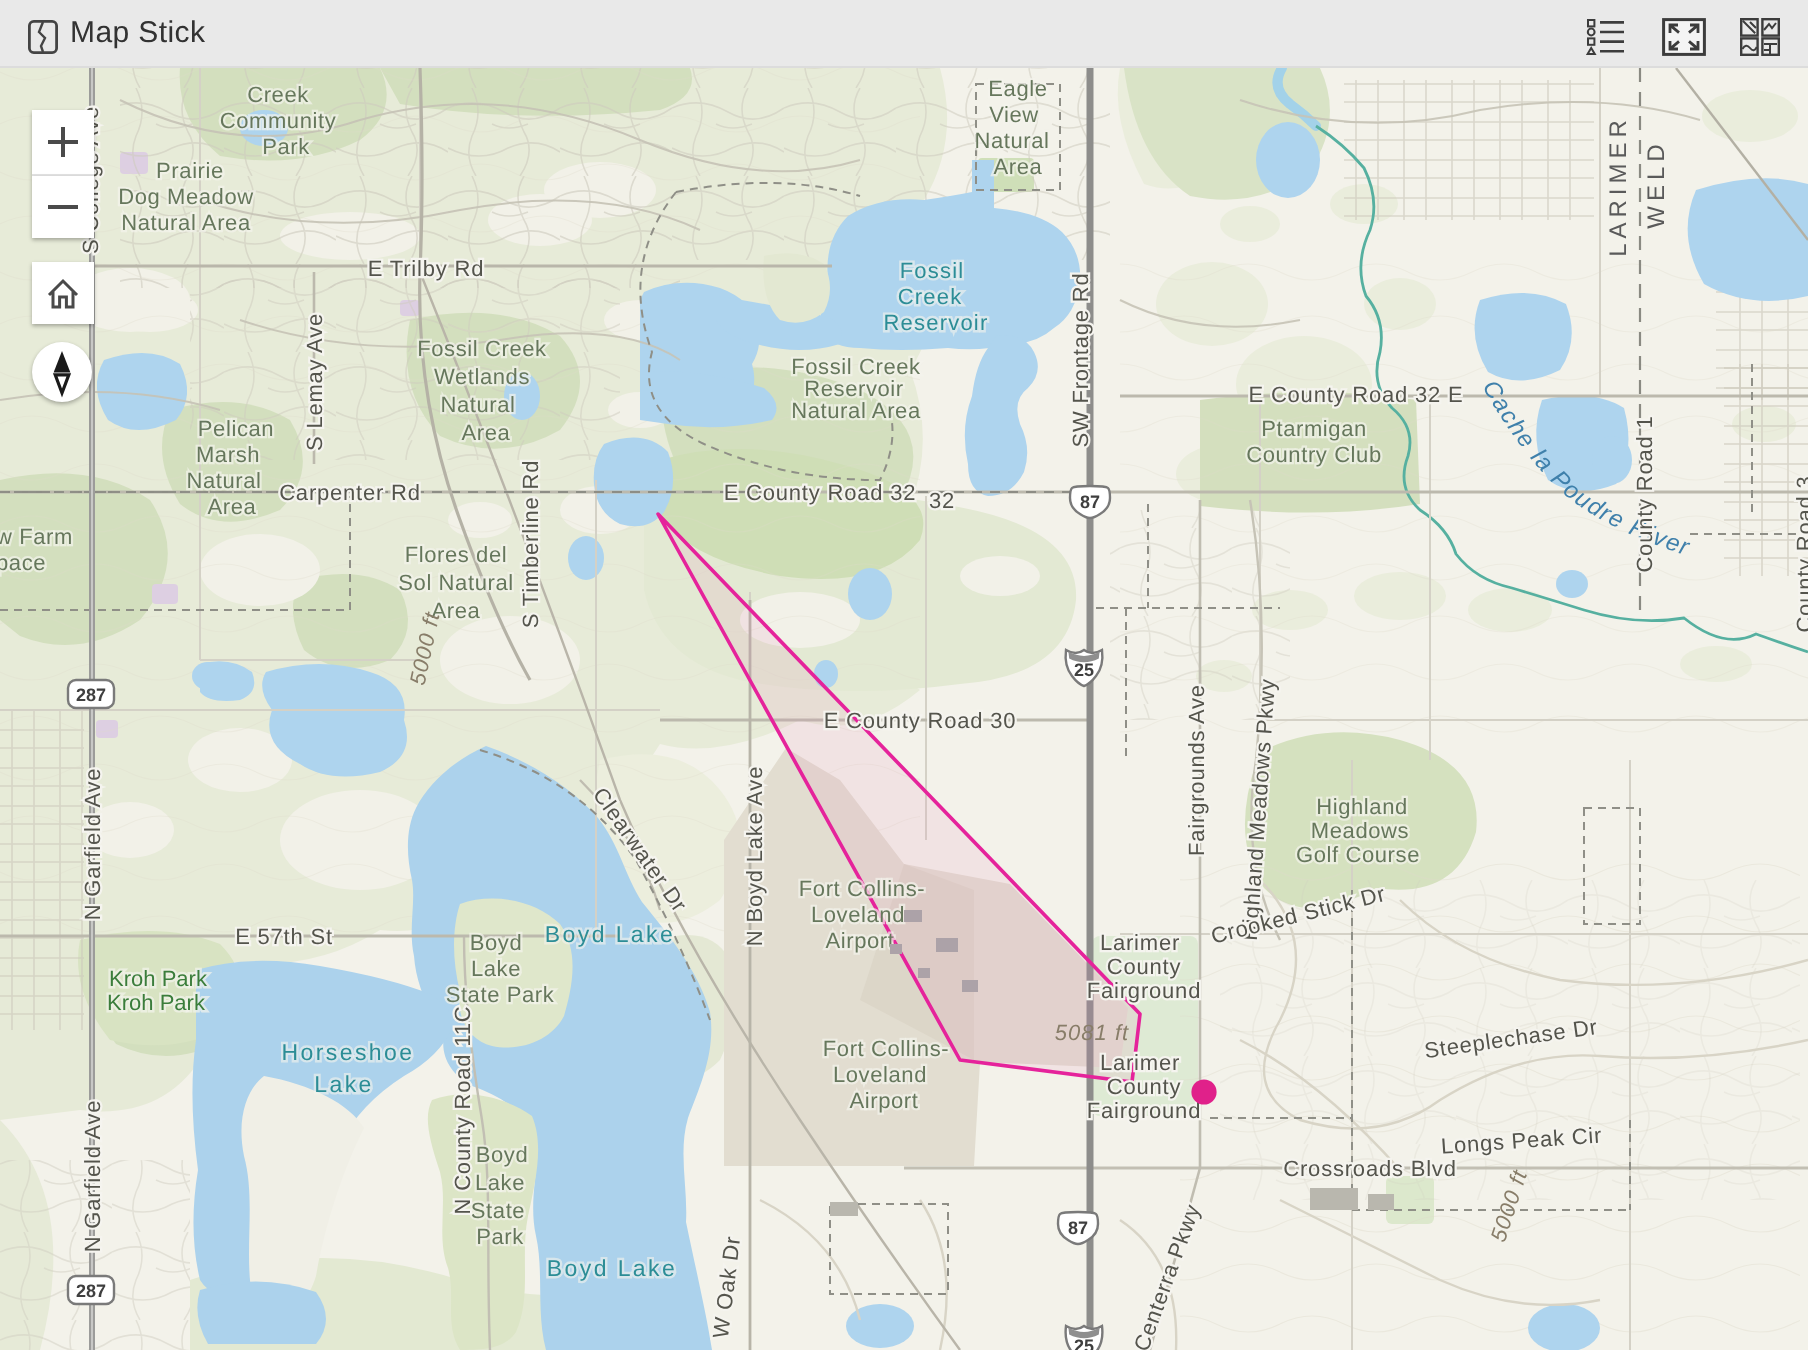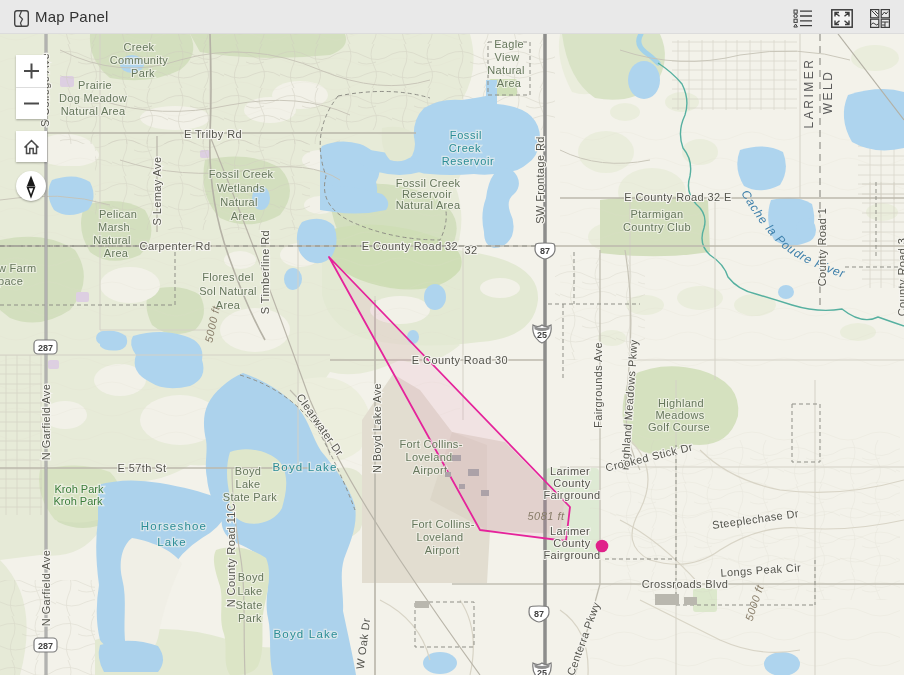--- a/index.html
+++ b/index.html
@@ -502,21 +502,21 @@
 </svg>
 </div>
 
 <div id="hdr"></div>
 
 <svg id="hdricon" style="position:absolute;left:14px;top:10px" width="15" height="17" viewBox="0 0 15 17">
 <rect x="0.7" y="0.7" width="13.6" height="15.6" rx="2.2" fill="none" stroke="#444" stroke-width="1.4"></rect>
 <path d="M7.5,1 L5.5,6 L8.5,9 L6.5,13 L7.5,16" fill="none" stroke="#444" stroke-width="1.2"></path>
 </svg>
 
-<div id="hdrtitle">Map Panel</div>
+<div id="hdrtitle">Map Stick</div>
 
 <svg style="position:absolute;left:793px;top:9px" width="20" height="19" viewBox="0 0 20 19">
 <g stroke="#3c3c3c" stroke-width="1.3" fill="none">
 <path d="M7,2.2 H19 M7,7 H19 M7,11.8 H19 M7,16.6 H19"></path>
 </g>
 <rect x="1" y="1" width="3.2" height="3.2" fill="none" stroke="#3c3c3c" stroke-width="1"></rect>
 <circle cx="2.6" cy="7" r="1.7" fill="none" stroke="#3c3c3c" stroke-width="1"></circle>
 <rect x="1" y="10.2" width="3.2" height="3.2" fill="none" stroke="#3c3c3c" stroke-width="1"></rect>
 <path d="M2.6,15 L4.4,18 H0.8 Z" fill="none" stroke="#3c3c3c" stroke-width="1"></path>
 </svg>

